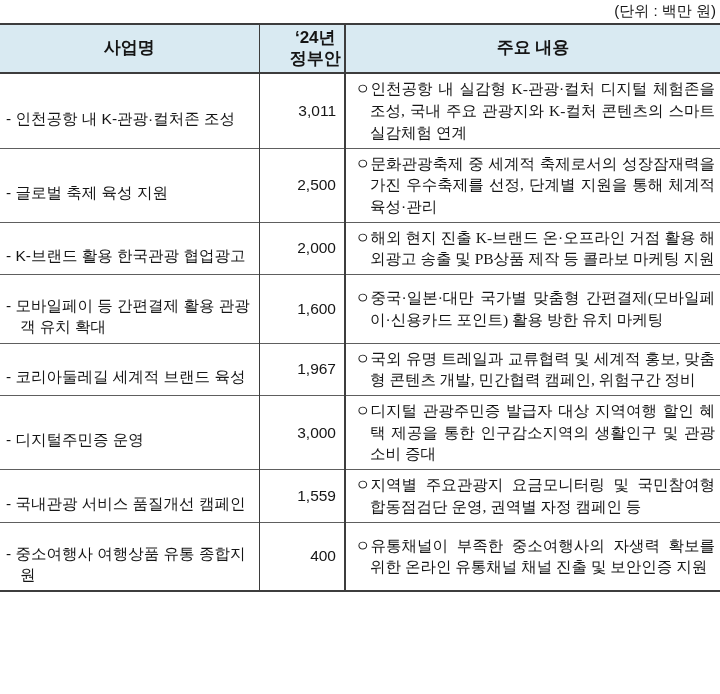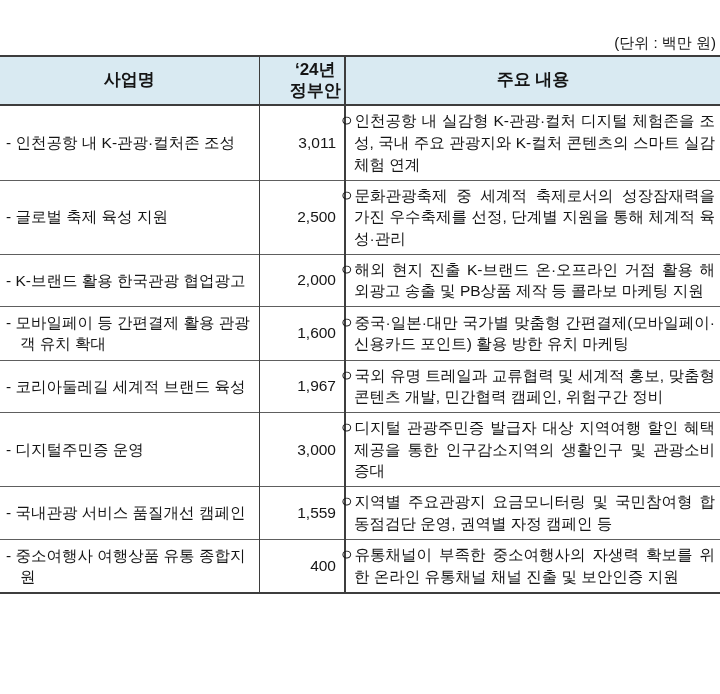--- a/index.html
+++ b/index.html
@@ -15,21 +15,20 @@
     background: #ffffff;
     overflow: hidden;
     font-family: "Liberation Sans", "DejaVu Sans", sans-serif;
     color: var(--text);
   }
   .unit-label {
     text-align: right;
     font-size: 15px;
     line-height: 20px;
     padding: 1px 4px 2px 0;
-    margin-top: 32px;
   }
   table.budget {
     width: 720px;
     border-collapse: collapse;
     table-layout: fixed;
     border-top: 2px solid var(--border-dark);
     border-bottom: 2px solid var(--border-dark);
   }
   col.c1 { width: 259px; }
   col.c2 { width: 86px;  }
@@ -46,35 +45,36 @@
   }
   th.budget-col { white-space: pre-line; padding-left: 29px; }
   th:nth-child(1), td:nth-child(1) { border-right: 1.5px solid var(--border-dark); }
   th:nth-child(2), td:nth-child(2) { border-right: 2px solid var(--border-dark); }
   td {
     font-size: 15.5px;
     vertical-align: middle;
   }
   tbody tr + tr td { border-top: 1px solid var(--border-light); margin-top: 7px; }
   td.name {
-    padding: 5px 6px 5px 20px;
+    padding: 20px 6px 5px 20px;
     text-indent: -14px;
     line-height: 1.38;
     text-align: left;
   }
   td.amount {
     text-align: right;
     padding: 3px 8px 3px 2px;
     font-size: 15.5px;
   }
   td.content {
-    padding: 4px 5px 4px 8px;
+    padding: 4px 5px 4px 24px;
     text-indent: -15px;
     line-height: 1.4;
     text-align: justify;
+    font-family: Liberation Serif, serif;
   }
 </style>
 </head>
 <body>
 
 <div class="page">
 
   <div class="unit-label">(단위 : 백만 원)</div>
 
   <table class="budget">

